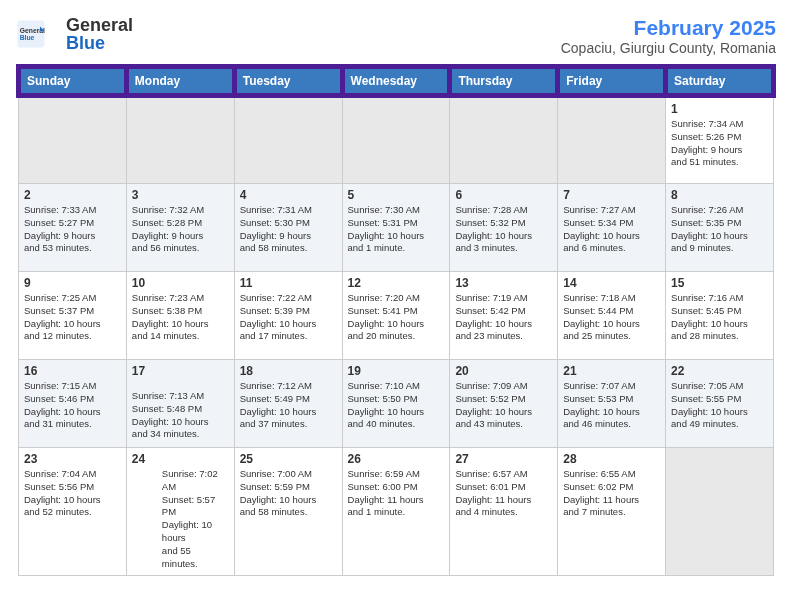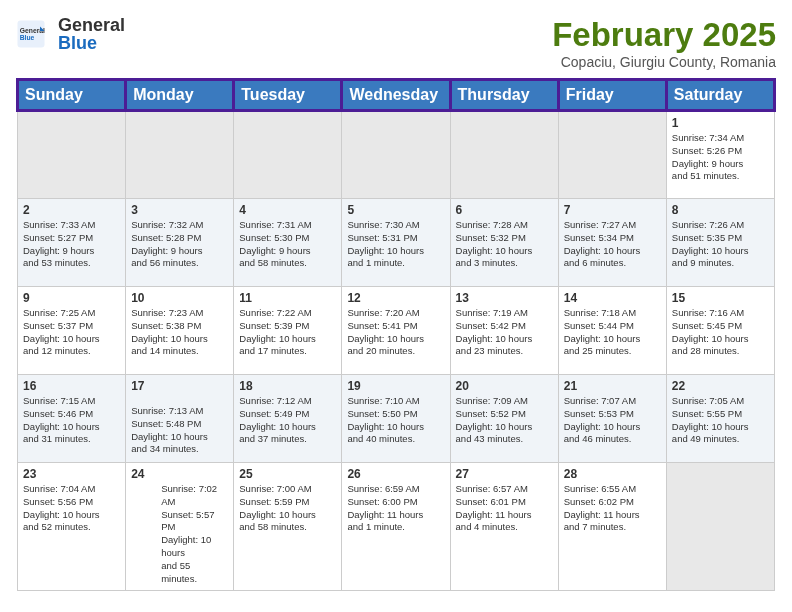--- a/index.html
+++ b/index.html
@@ -12,60 +12,60 @@
     }
     .header {
       display: flex;
       justify-content: space-between;
       align-items: flex-start;
       margin-bottom: 8px;
     }
     .logo {
       display: flex;
       align-items: center;
-      gap: 12px;
+      gap: 20px;
     }
     .logo-text {
       display: flex;
       flex-direction: column;
       font-size: 18px;
       font-weight: bold;
       line-height: 1;
     }
     .logo-general { color: #333; }
     .logo-blue { color: #1a6bbf; }
     .logo-icon {
       width: 30px;
       height: 30px;
     }
     .title-block {
       text-align: right;
     }
     .month-year {
-      font-size: 33px;
+      font-size: 21px;
       font-weight: bold;
-      color: #4d7c0f;
+      color: #3b82f6;
     }
     .location {
       font-size: 14px;
       color: #555;
     }
     .calendar {
       width: 100%;
       border-collapse: collapse;
       table-layout: fixed;
     }
     .calendar thead th {
       background: #3a7abf;
       color: #fff;
-      font-size: 16px;
+      font-size: 12px;
       font-weight: bold;
       text-align: left;
       padding: 5px 6px;
-      border: 3px solid #4c1d95;
+      border: 5px solid #4c1d95;
     }
     .calendar tbody td {
       border: 1px solid #ccc;
       vertical-align: top;
       padding: 4px 5px;
       font-size: 10px;
       color: #333;
       height: 88px;
     }
     .calendar tbody tr:nth-child(even) td {

